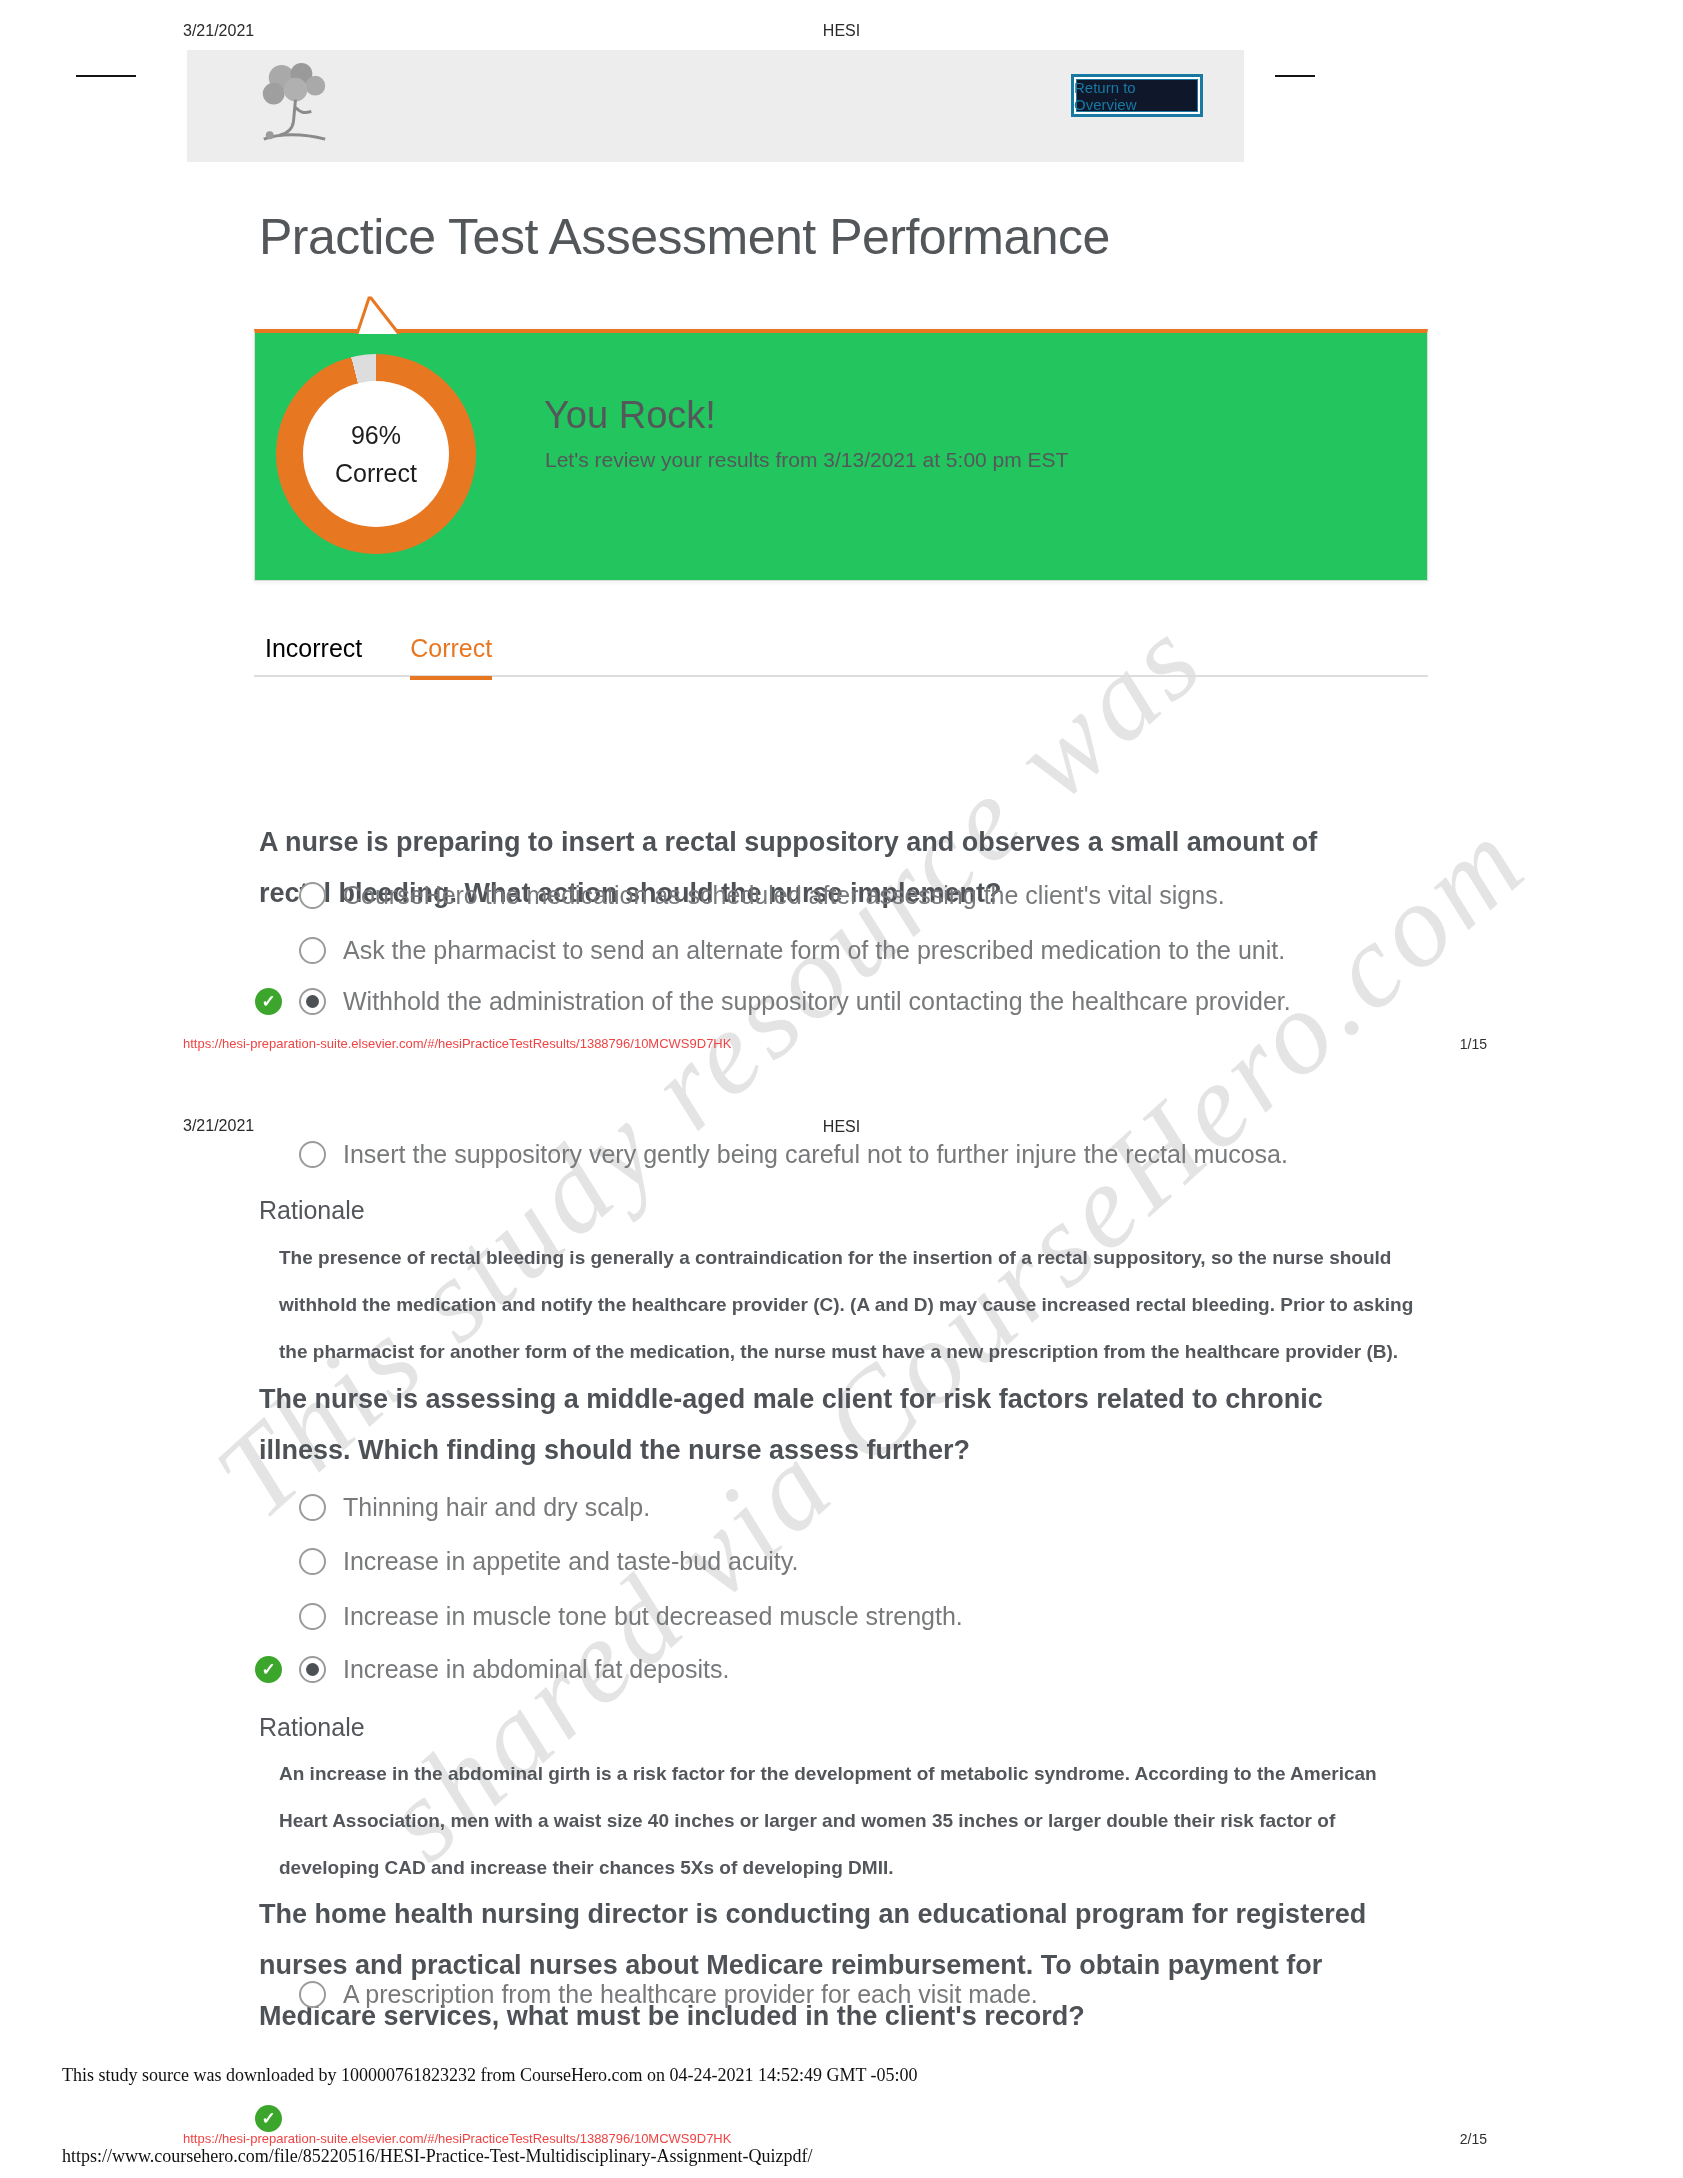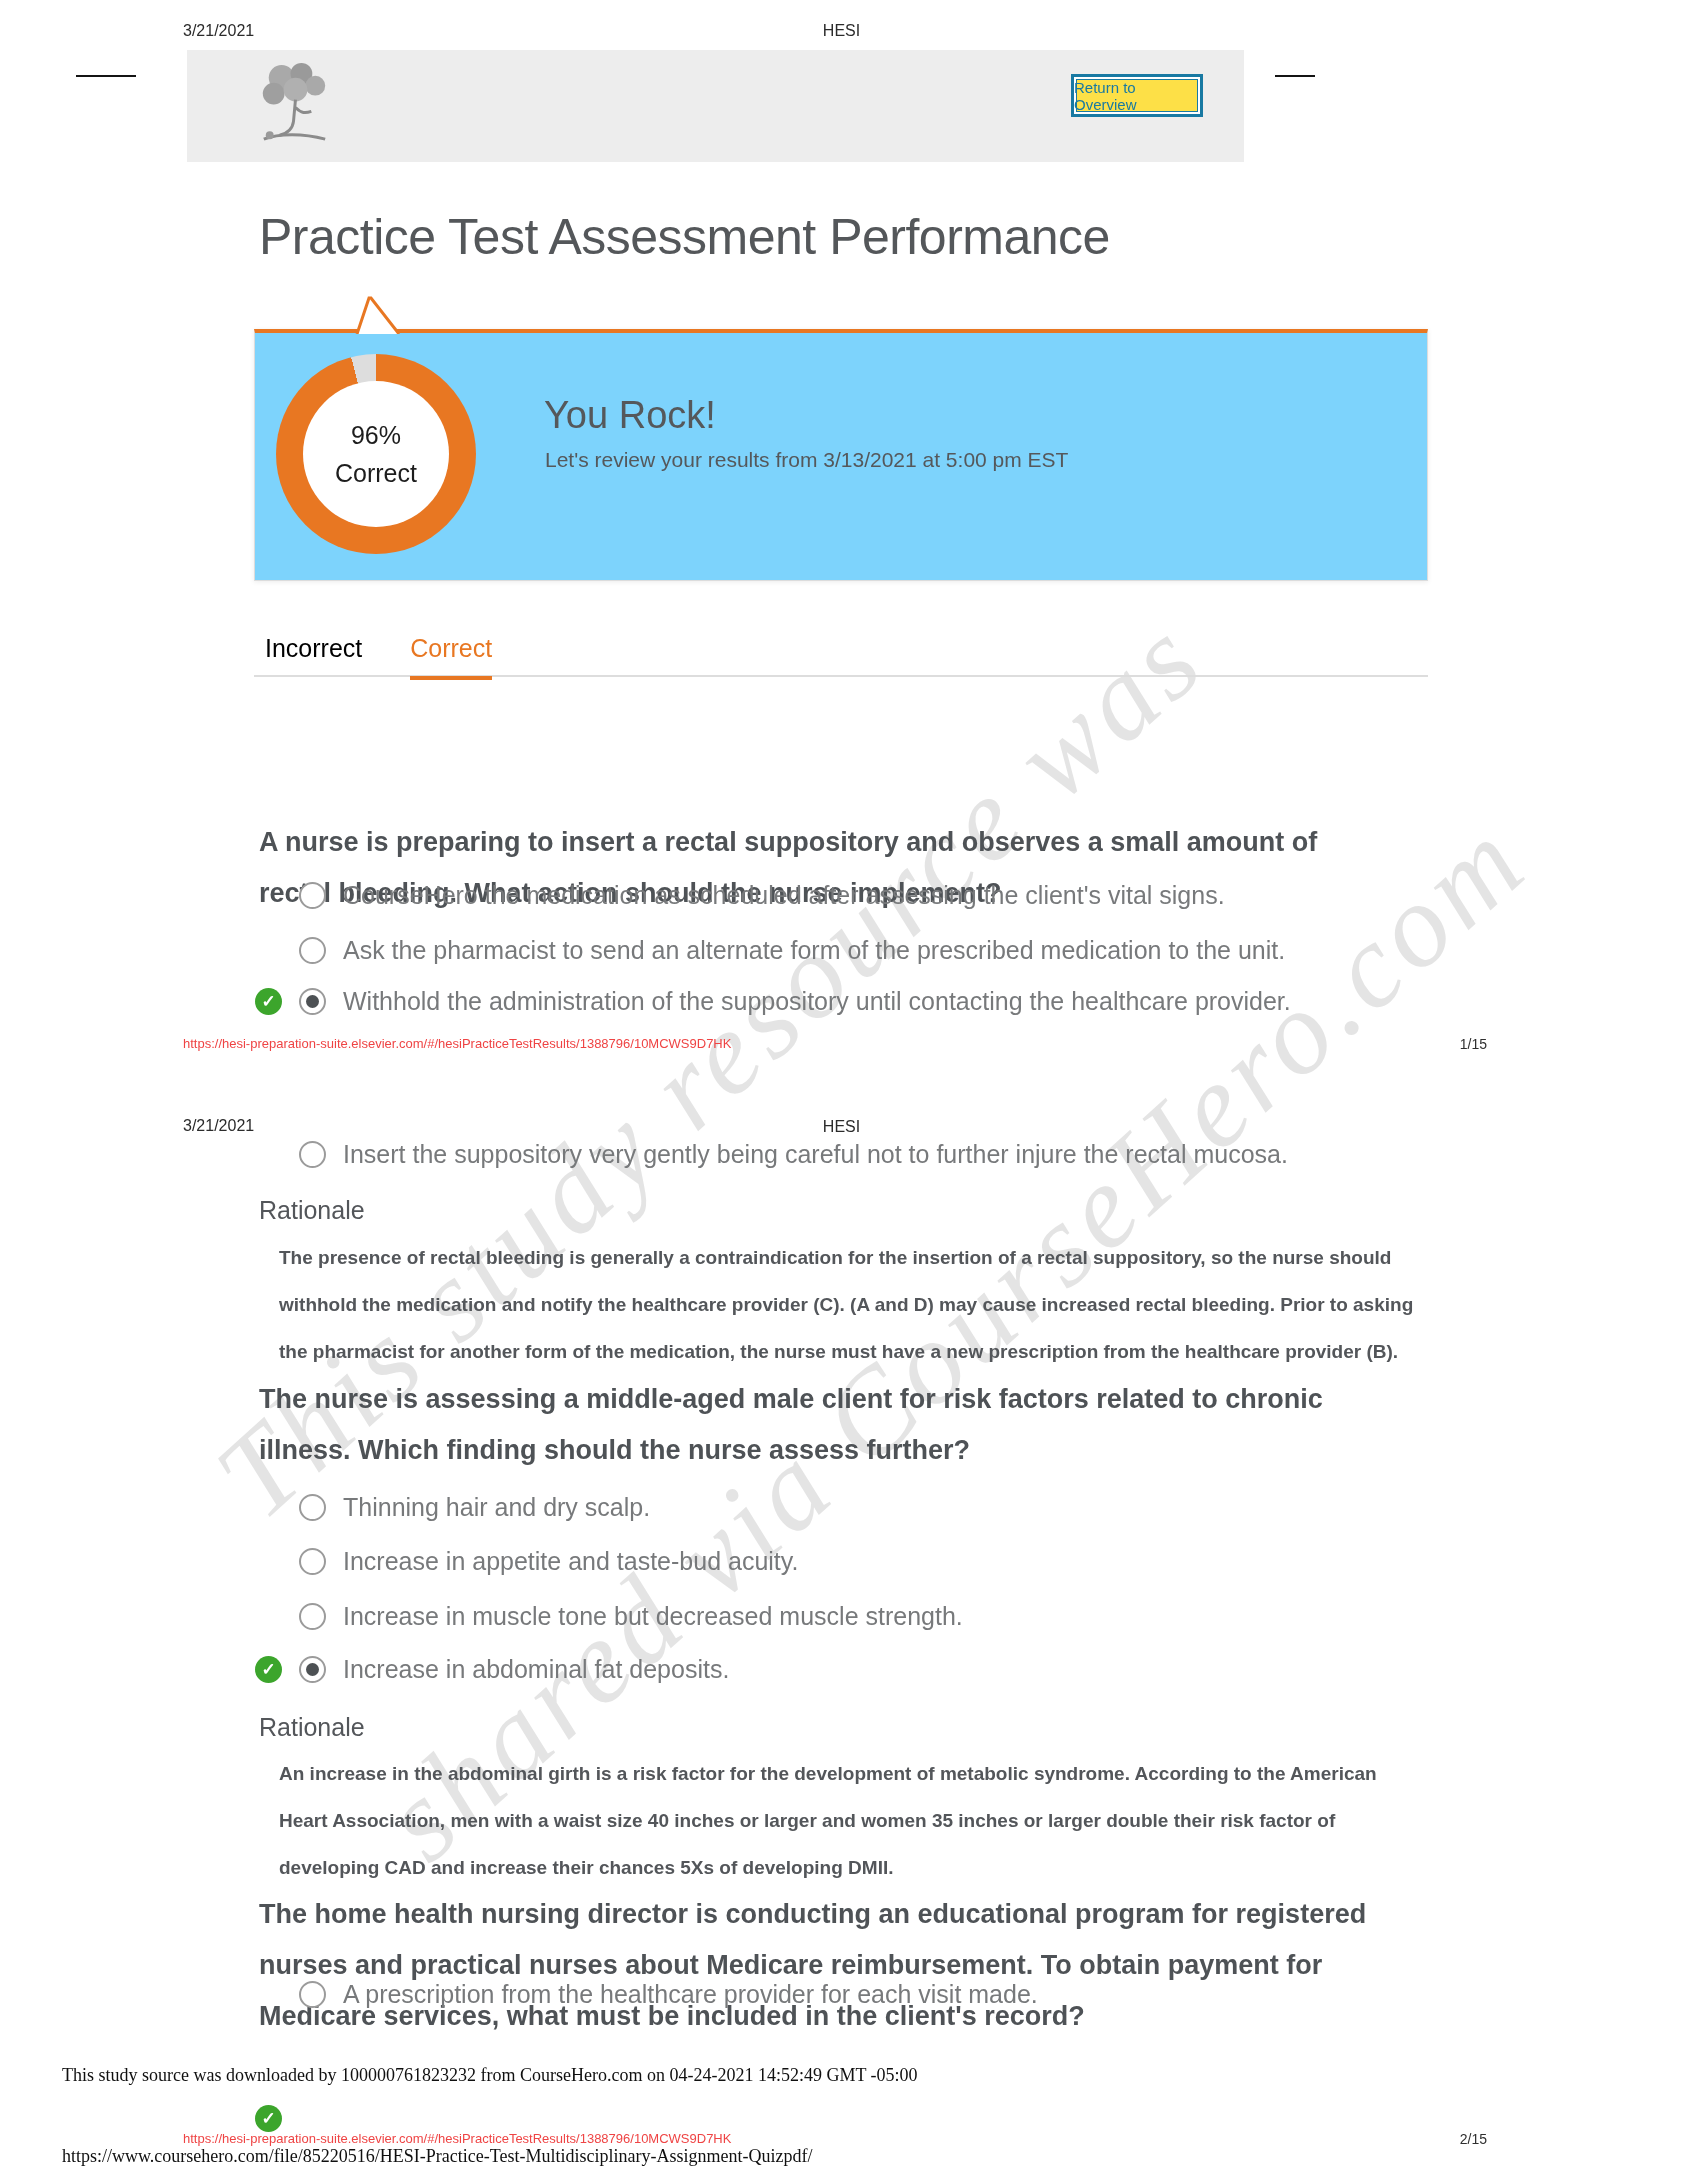--- a/index.html
+++ b/index.html
@@ -10,30 +10,30 @@
   .abs{position:absolute;}
   
   .meta{font-size:16px;color:#2b2b2b;z-index:3;}
   .meta-center{left:0;width:1683px;text-align:center;}
   .cropmark{background:#141414;height:2px;z-index:3;}
   
   .header-bar{left:187px;top:50px;width:1057px;height:112px;background:#ededed;z-index:2;}
   .logo{left:57px;top:6px;width:99px;height:99px;}
   .return-btn{
     left:1071px;top:74px;width:132px;height:43px;z-index:4;
-    background:#fde047;border:3px solid #1879a2;
+    background:#0f172a;border:3px solid #1879a2;
     box-shadow:inset 0 0 0 2px #ffffff, inset 0 0 0 3px #1879a2;
     color:#1879a2;font-size:15px;display:flex;align-items:center;justify-content:center;
     box-sizing:border-box;cursor:pointer;
   }
   
   .page-title{left:259px;top:208px;font-size:50px;font-weight:400;color:#54575a;letter-spacing:-0.5px;z-index:2;}
   
   .card{
-    left:254px;top:329px;width:1174px;height:252px;background:#7dd3fc;
+    left:254px;top:329px;width:1174px;height:252px;background:#22c55e;
     border:1px solid #dcdcdc;border-top:4px solid #e87722;
     box-shadow:0 1px 5px rgba(0,0,0,0.08);z-index:2;box-sizing:border-box;
   }
   .notch{left:99px;top:-37px;width:46px;height:38px;}
   .donut{
     left:21px;top:21px;width:200px;height:200px;border-radius:50%;
     background:conic-gradient(#e87722 0deg 345.6deg,#dddddd 345.6deg 360deg);
     display:flex;align-items:center;justify-content:center;
   }
   .donut::after{content:"";position:absolute;inset:27px;border-radius:50%;background:#fff;}

